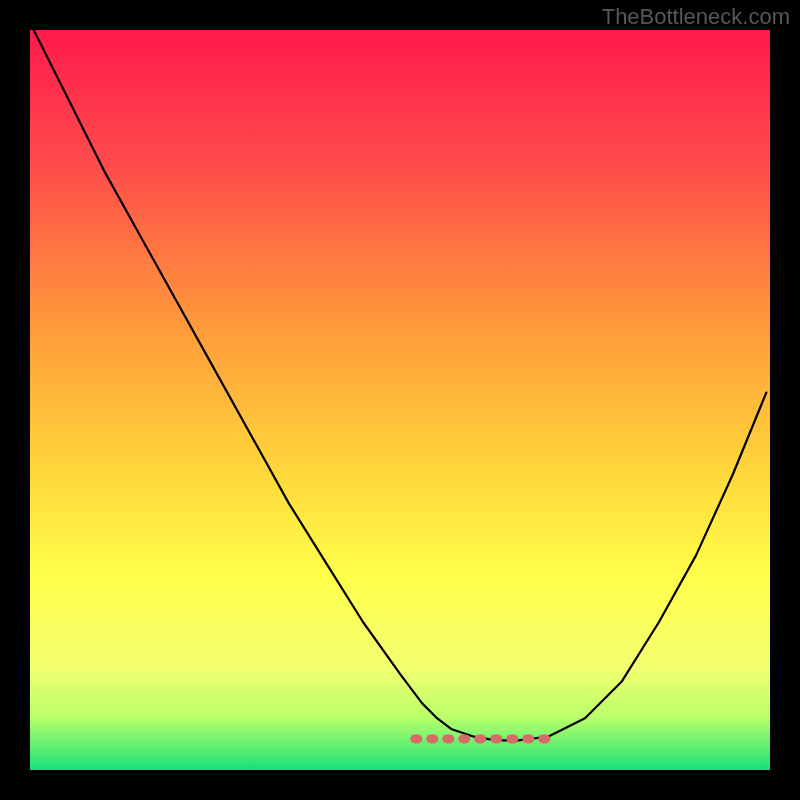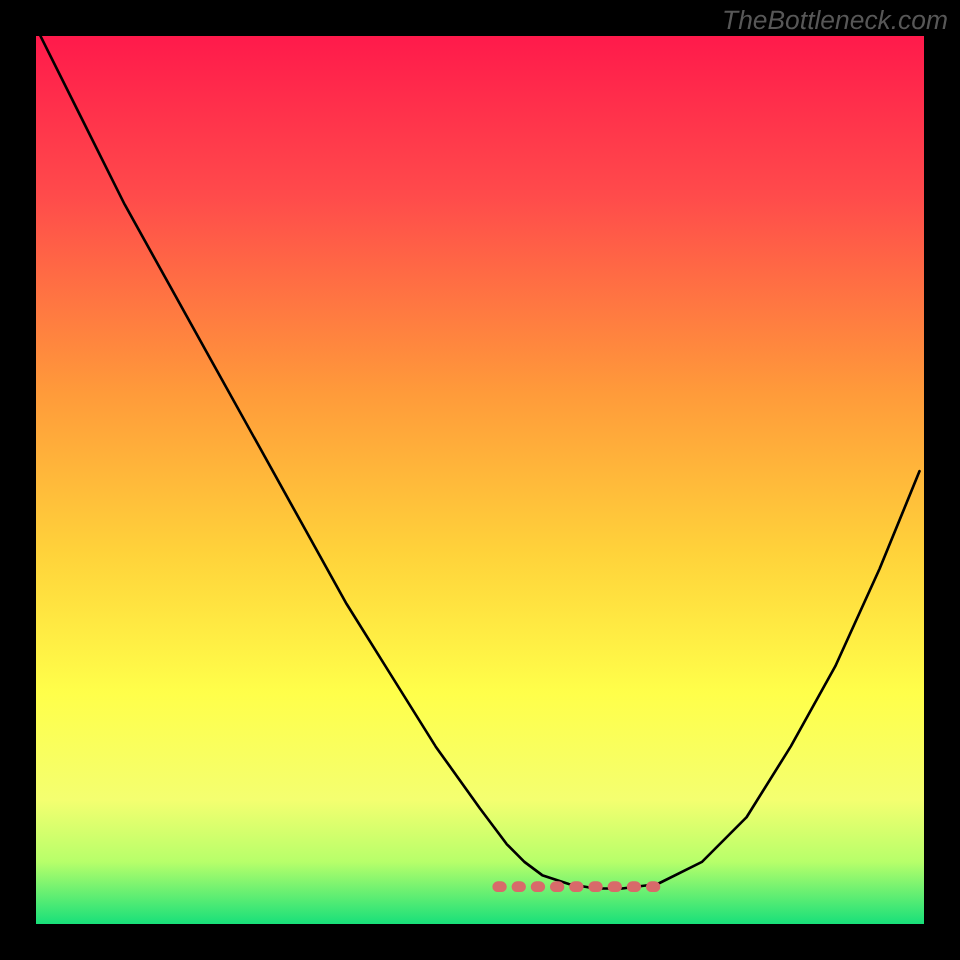--- a/index.html
+++ b/index.html
@@ -12,21 +12,20 @@
   }
   .watermark {
     position: absolute;
     top: 4px;
     right: 10px;
     font-family: Arial, Helvetica, sans-serif;
     font-size: 22px;
     color: #575757;
     font-weight: 500;
     letter-spacing: 0px;
-    font-style: italic;
   }
   .plot {
     position: absolute;
     left: 30px;
     top: 30px;
     width: 740px;
     height: 740px;
   }
   svg { display: block; }
 </style>

